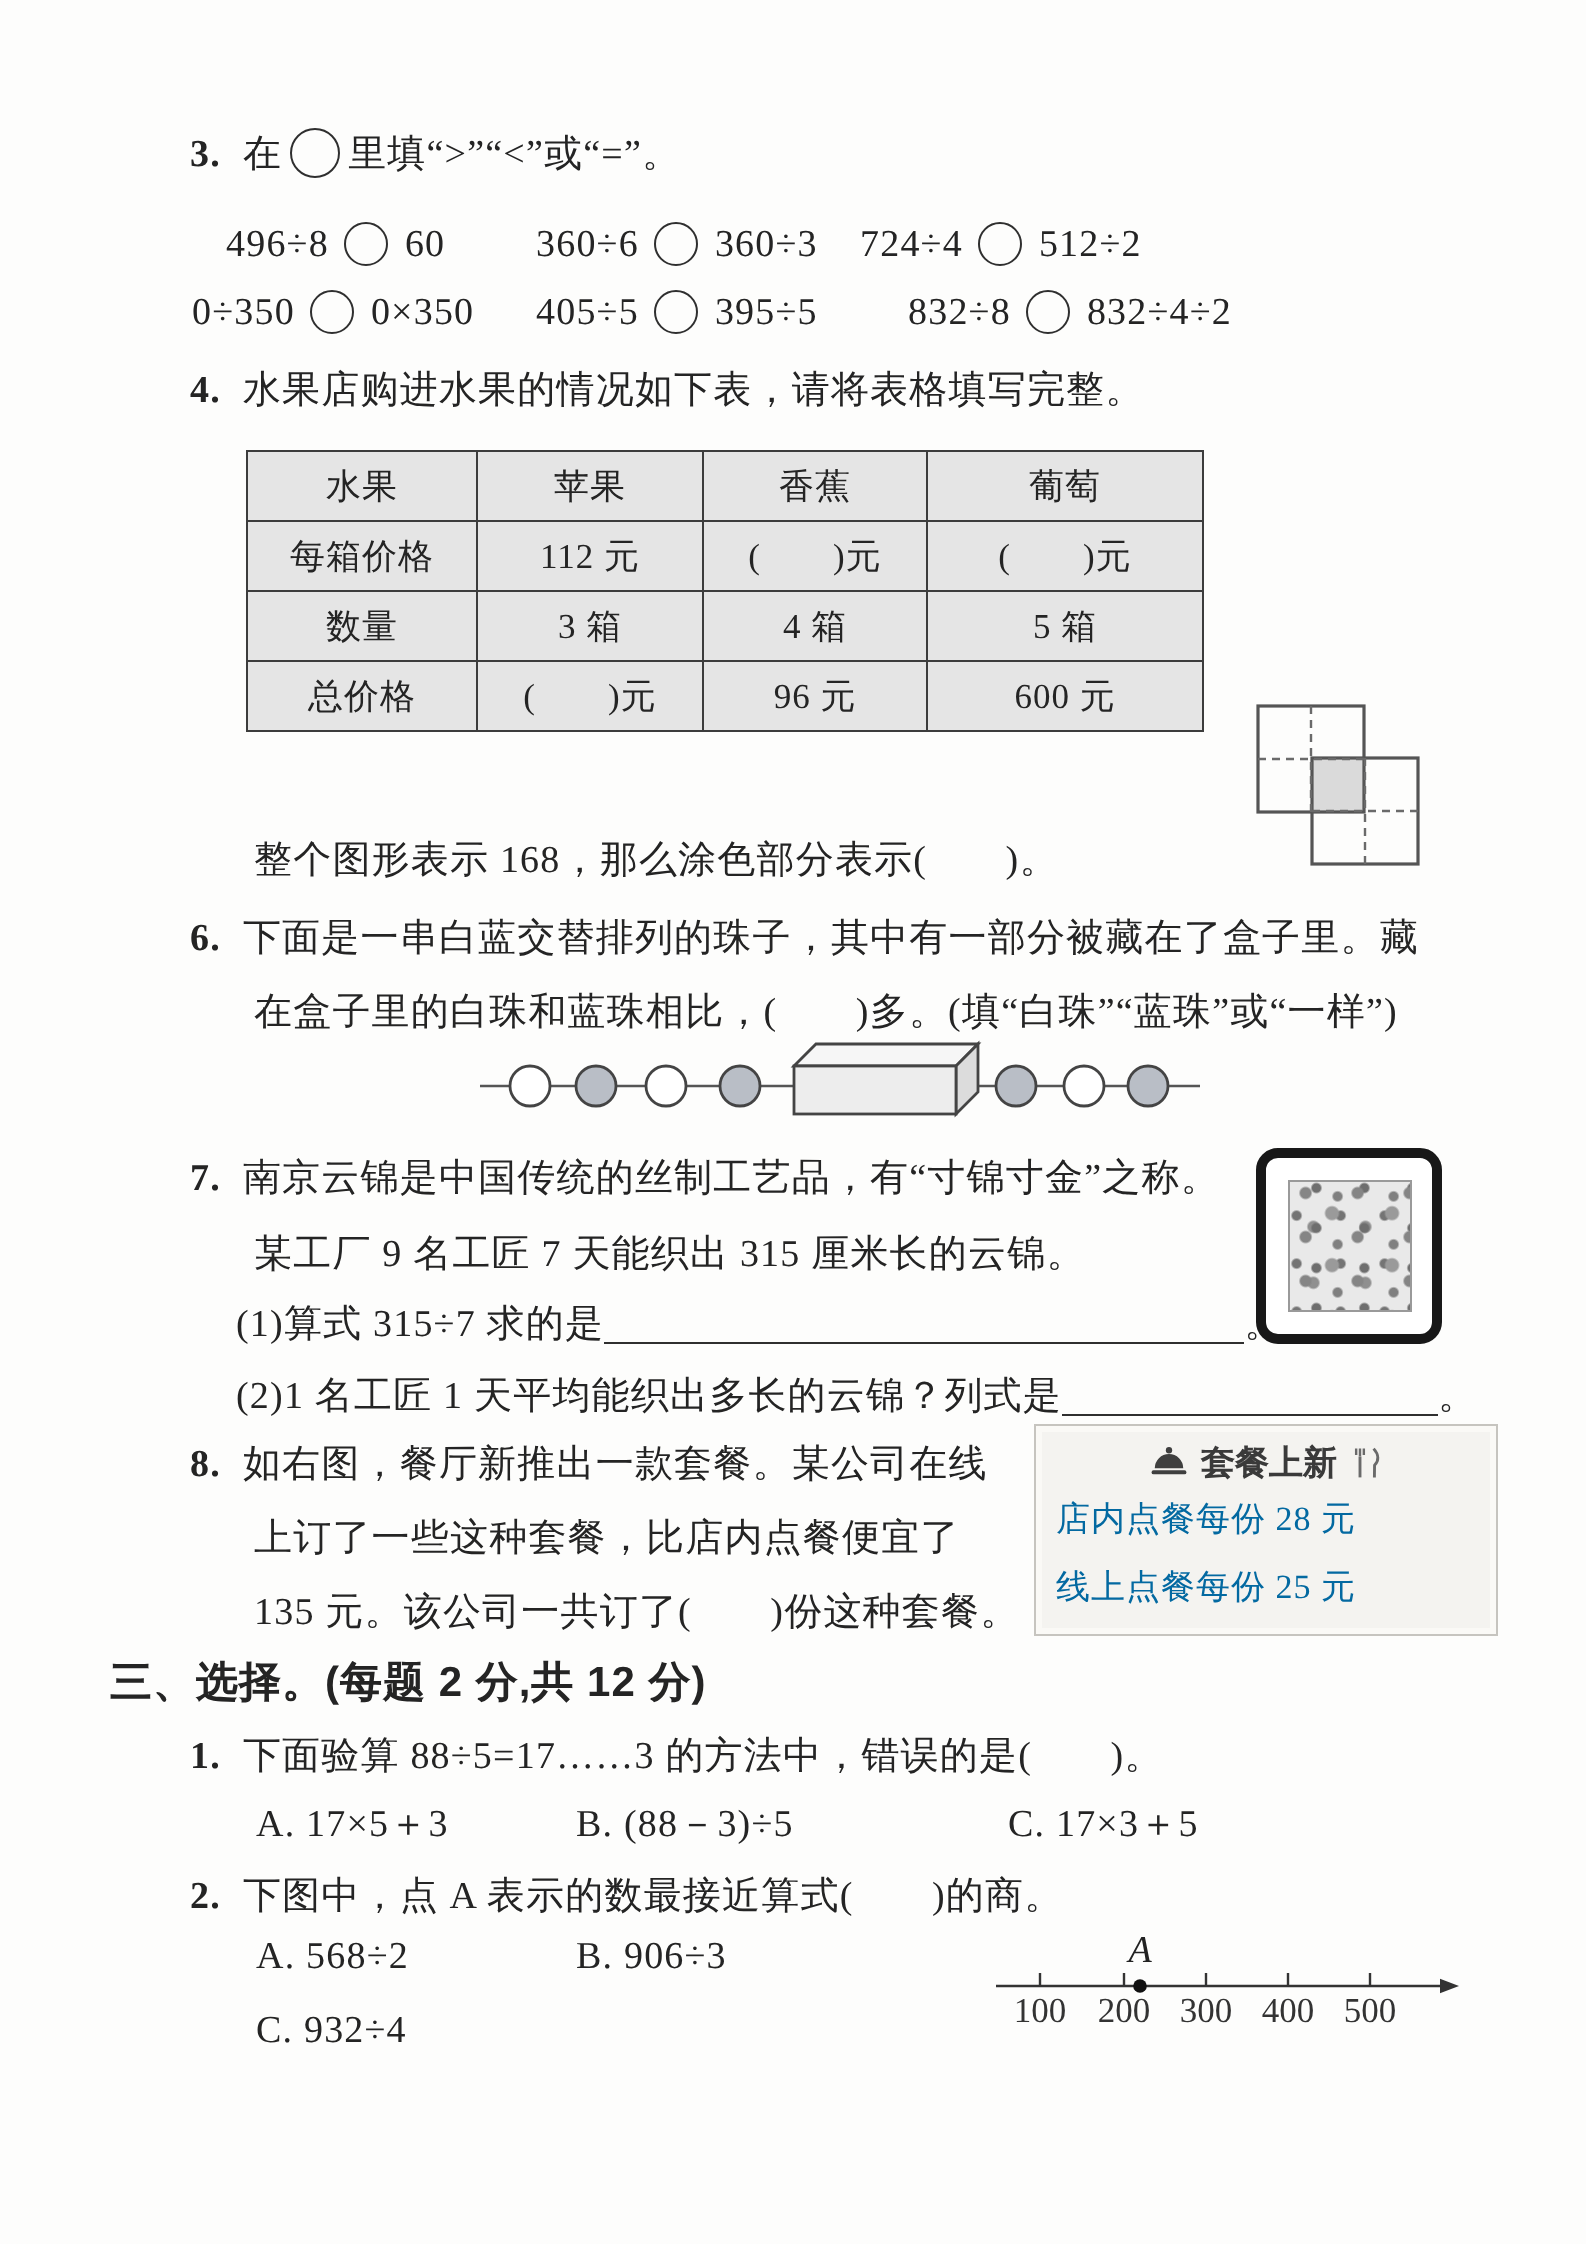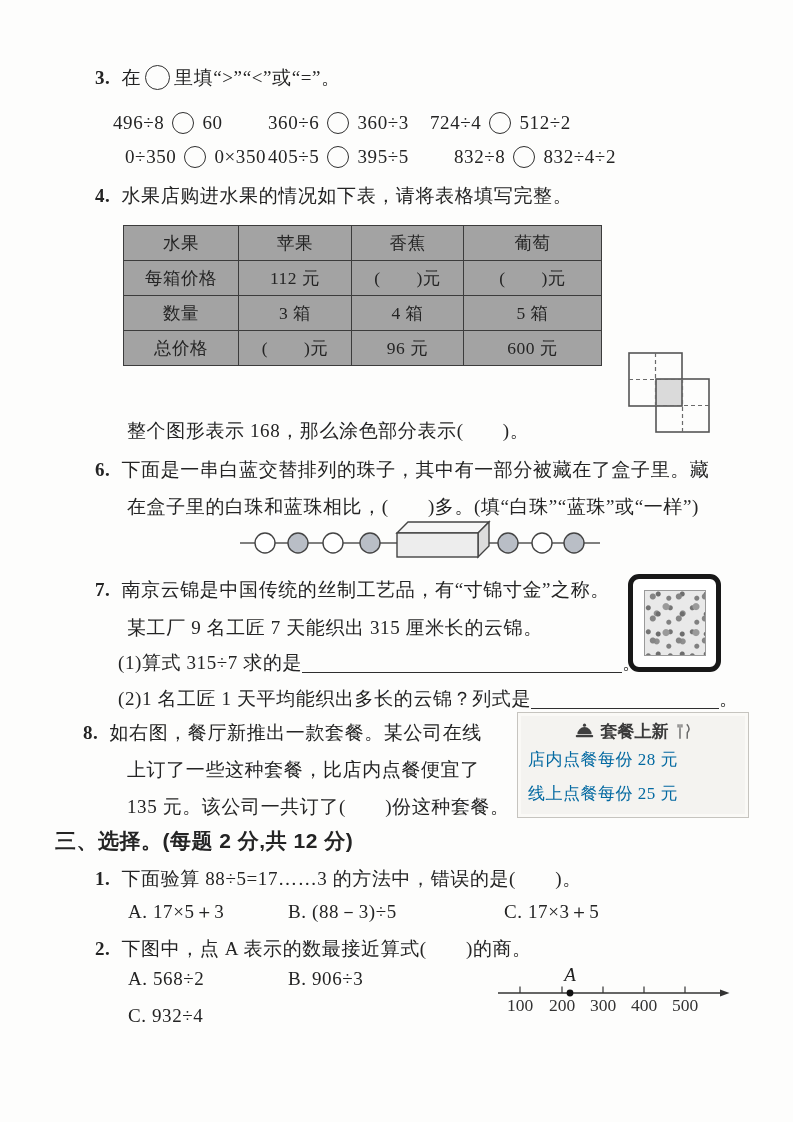--- a/index.html
+++ b/index.html
@@ -5,21 +5,21 @@
   * { margin:0; padding:0; box-sizing:border-box; }
   html,body { width:793px; height:1122px; }
   body { background:#ffffff; font-family:"Liberation Serif","DejaVu Serif",serif; color:#242424; }
   .page { position:relative; width:793px; height:1122px; background:#fdfdfc; overflow:hidden; }
   .abs { position:absolute; }
   .qline { font-size:19px; line-height:30px; letter-spacing:0.6px; white-space:nowrap; }
   .qnum { font-weight:bold; margin-right:11px; }
   .circle { display:inline-block; width:22px; height:22px; border:1.6px solid #2f2f2f; border-radius:50%; vertical-align:-5px; margin:0 8px; background:#fdfdfc; }
   .circle.lg { width:25px; height:25px; vertical-align:-6px; margin:0 4px; }
   .blank { display:inline-block; border-bottom:1.3px solid #2f2f2f; height:20px; vertical-align:-4px; }
-  table.fruit { border-collapse:collapse; font-size:17.5px; background:#a3a3a3; }
+  table.fruit { border-collapse:collapse; font-size:17.5px; background:#e5e5e5; }
   table.fruit td { border:1.4px solid #3c3c3c; text-align:center; height:35px; letter-spacing:0.5px; }
   .sec-head { font-family:Liberation Sans, sans-serif; font-weight:700; font-size:21px; letter-spacing:0.5px; white-space:nowrap; }
   .meal-card { position:absolute; left:517px; top:712px; width:232px; height:106px; background:#f4f3f0;
                border:1px solid #c6c4bf; box-shadow:inset 0 0 0 3px #faf9f6; padding:6px 10px 4px; }
   .meal-title { display:flex; align-items:center; justify-content:center; gap:7px;
                 font-family:"Liberation Sans","DejaVu Sans",sans-serif; font-weight:700;
                 font-size:17px; color:#3a3a3a; height:24px; }
   .meal-line { font-size:17px; line-height:34px; white-space:nowrap; color:#0369a1; text-align:left; letter-spacing:0.5px; }
   .brocade { position:absolute; left:628px; top:574px; width:93px; height:98px;
              border:5px solid #181818; border-radius:11px; background:#fff;
@@ -49,21 +49,21 @@
 
   <div class="abs qline" style="left:113px; top:108px;">
     <span>496÷8</span><span class="circle"></span><span>60</span>
   </div>
   <div class="abs qline" style="left:268px; top:108px;">
     <span>360÷6</span><span class="circle"></span><span>360÷3</span>
   </div>
   <div class="abs qline" style="left:430px; top:108px;">
     <span>724÷4</span><span class="circle"></span><span>512÷2</span>
   </div>
-  <div class="abs qline" style="left:125px; top:142px;">
+  <div class="abs qline" style="left:96px; top:142px;">
     <span>0÷350</span><span class="circle"></span><span>0×350</span>
   </div>
   <div class="abs qline" style="left:268px; top:142px;">
     <span>405÷5</span><span class="circle"></span><span>395÷5</span>
   </div>
   <div class="abs qline" style="left:454px; top:142px;">
     <span>832÷8</span><span class="circle"></span><span>832÷4÷2</span>
   </div>
 
   <div class="abs qline" style="left:95px; top:181px;">
@@ -152,21 +152,21 @@
     <span>(1)算式 315÷7 求的是</span><span class="blank" style="width:320px;"></span><span>。</span>
   </div>
   <div class="abs qline" style="left:118px; top:684px;">
     <span>(2)1 名工匠 1 天平均能织出多长的云锦？列式是</span><span class="blank" style="width:188px;"></span><span>。</span>
   </div>
 
   <div class="brocade">
     <div class="brocade-pattern"></div>
   </div>
 
-  <div class="abs qline" style="left:83px; top:718px;">
+  <div class="abs qline" style="left:95px; top:718px;">
     <span class="qnum">8.</span><span>如右图，餐厅新推出一款套餐。某公司在线</span>
   </div>
   <div class="abs qline" style="left:127px; top:755px;">
     <span>上订了一些这种套餐，比店内点餐便宜了</span>
   </div>
   <div class="abs qline" style="left:127px; top:792px;">
     <span>135 元。该公司一共订了(　　)份这种套餐。</span>
   </div>
 
   <div class="meal-card">

